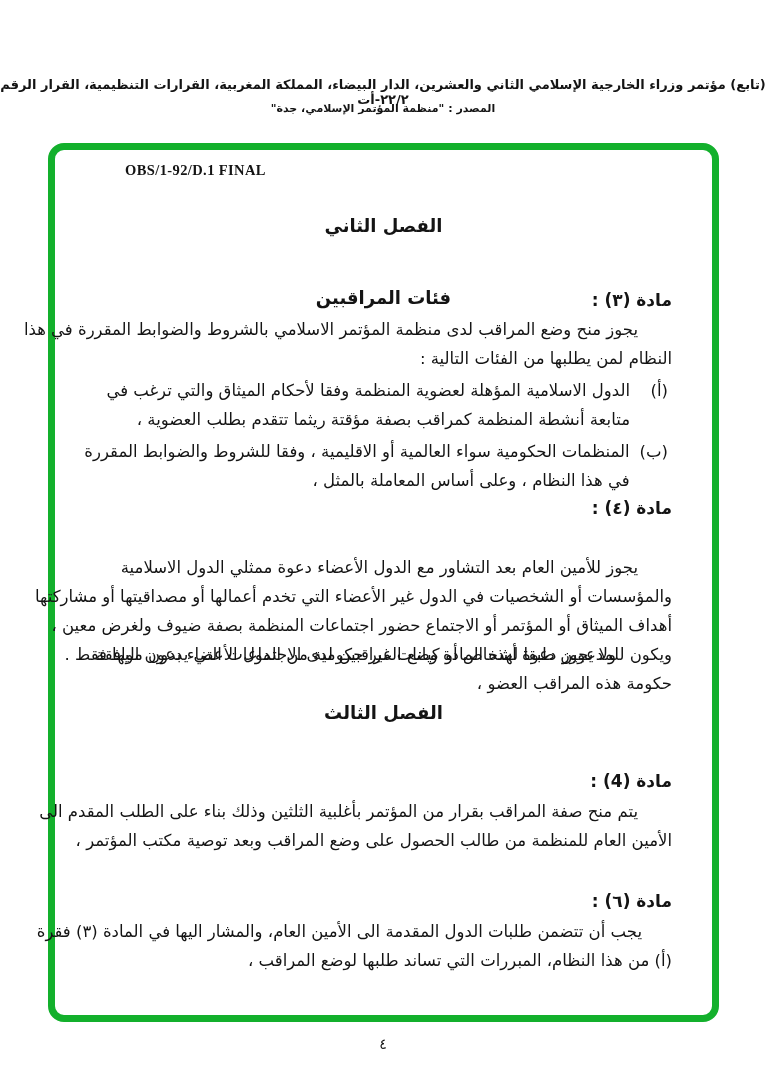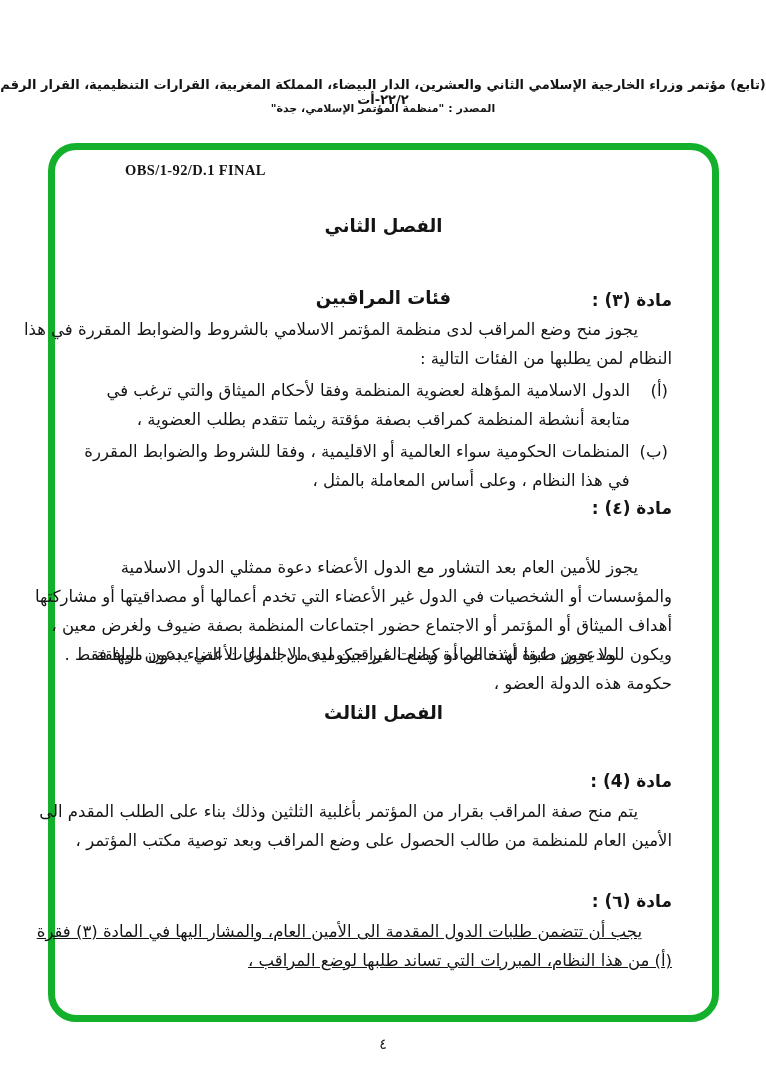--- a/index.html
+++ b/index.html
@@ -16,21 +16,21 @@
     font-weight:bold;
   }
   .hdr1 { top:77px; font-size:13px; letter-spacing:0; }
   .hdr2 { top:102px; font-size:11px; }
 
   .frame {
     position:absolute;
     left:48px; top:143px;
     width:657px; height:865px;
     border:7px solid #13b02c;
-    border-radius:28px;
+    border-radius:16px;
     background:#ffffff;
   }
   .obs-code {
     position:absolute; top:12px; left:70px;
     font-family:"Liberation Serif", serif;
     font-weight:bold; font-size:14.5px;
     letter-spacing:0.4px;
     direction:ltr;
   }
   .center-head {
@@ -115,36 +115,36 @@
     <div class="art-head">مادة (٤) :</div>
   </div>
   <div class="sec" style="top:373px;margin-top:30px;">
     <div class="line indent-md">يجوز للأمين العام بعد التشاور مع الدول الأعضاء دعوة ممثلي الدول الاسلامية</div>
     <div class="line">والمؤسسات أو الشخصيات في الدول غير الأعضاء التي تخدم أعمالها أو مصداقيتها أو مشاركتها</div>
     <div class="line">أهداف الميثاق أو المؤتمر أو الاجتماع حضور اجتماعات المنظمة بصفة ضيوف ولغرض معين ،</div>
     <div class="line">ويكون للمدعوين طبقا لهذه المادة وضع المراقبين لدى الاجتماعات التي يدعون اليها فقط .</div>
   </div>
   <div class="sec" style="top:490px;">
     <div class="line indent-lg">ولا يجوز دعوة أشخاص أو كيانات غير حكومية من الدول الأعضاء بدون موافقة</div>
-    <div class="line">حكومة هذه الدولة العضو ،</div>
+    <div class="line">حكومة هذه المراقب العضو ،</div>
   </div>
 
   <div class="center-head" style="top:551px;">الفصل الثالث</div>
 
   <div class="sec" style="top:619px;">
     <div class="art-head">مادة (4) :</div>
   </div>
   <div class="sec" style="top:647px;">
     <div class="line indent-md">يتم منح صفة المراقب بقرار من المؤتمر بأغلبية الثلثين وذلك بناء على الطلب المقدم الى</div>
     <div class="line">الأمين العام للمنظمة من طالب الحصول على وضع المراقب وبعد توصية مكتب المؤتمر ،</div>
   </div>
 
   <div class="sec" style="top:739px;">
     <div class="art-head">مادة (٦) :</div>
   </div>
-  <div class="sec" style="top:767px;text-decoration:underline;">
+  <div class="sec" style="top:767px;">
     <div class="line indent-sm">يجب أن تتضمن طلبات الدول المقدمة الى الأمين العام، والمشار اليها في المادة (٣) فقرة</div>
     <div class="line">(أ) من هذا النظام، المبررات التي تساند طلبها لوضع المراقب ،</div>
   </div>
 
 </div>
 
 <div class="page-number">٤</div>
 
 </body></html>

